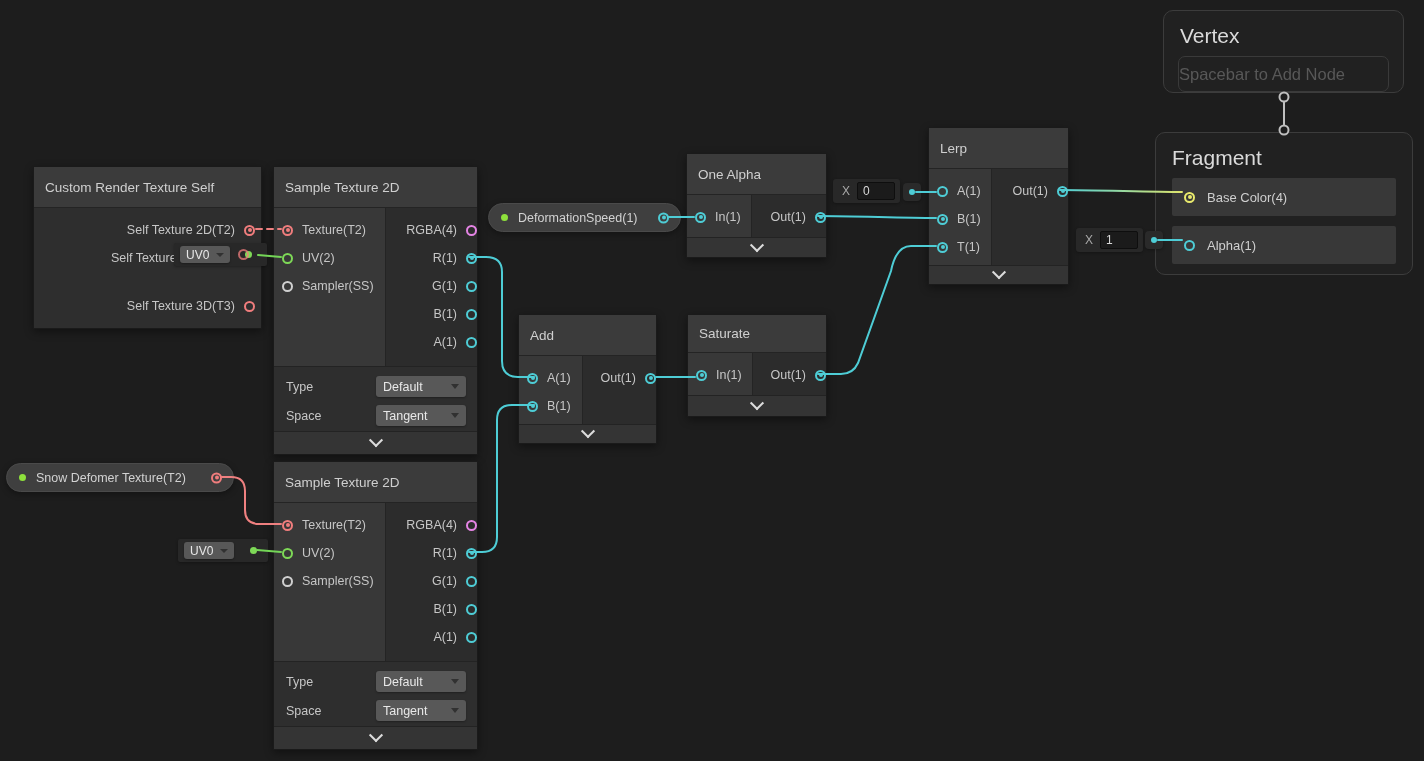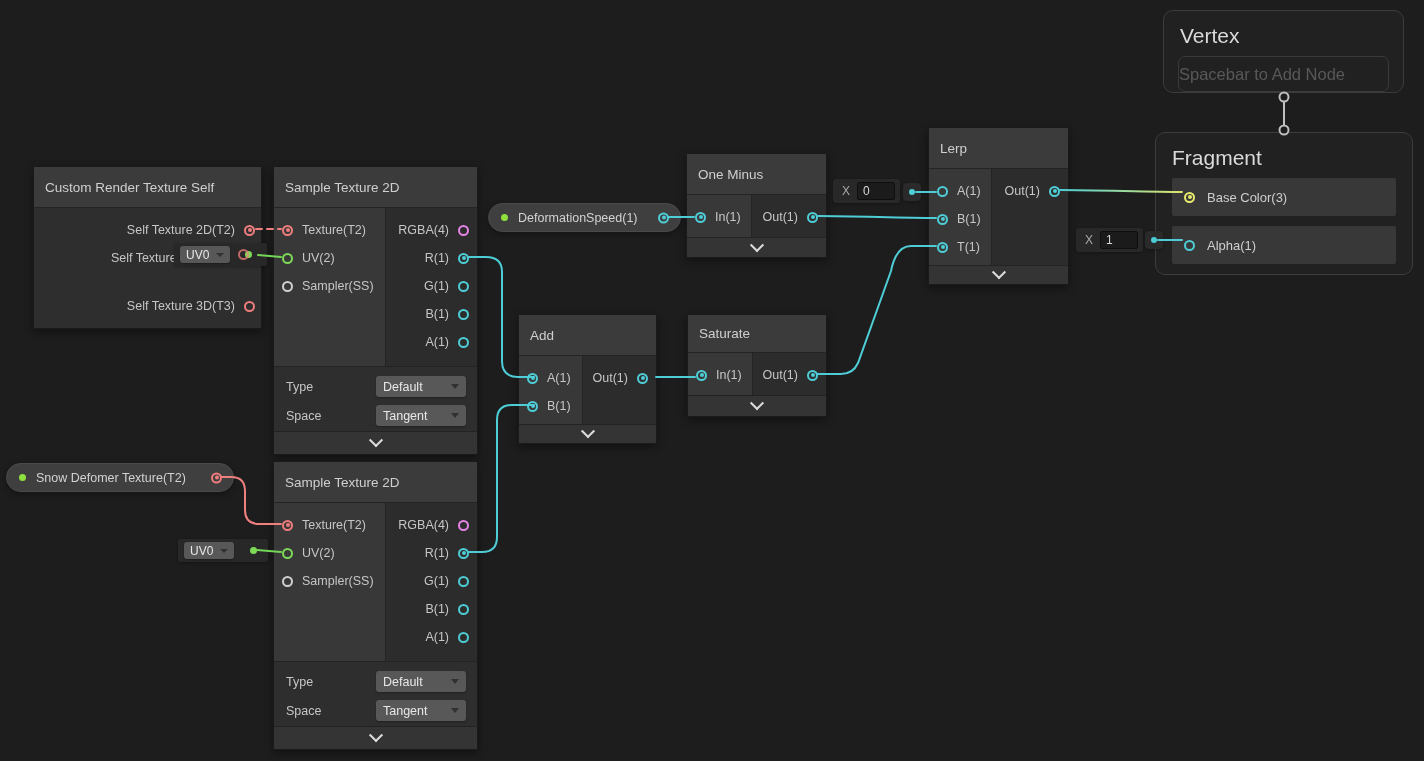--- a/index.html
+++ b/index.html
@@ -17,21 +17,21 @@
   .ntitle{
     height:41px;background:#3b3b3b;border-bottom:1px solid #242424;
     display:flex;align-items:center;padding-left:11px;
     color:#cfcfcf;font-size:13.5px;box-sizing:border-box;
   }
   .ntitle.h38{height:38px;}
   .nbody{display:flex;align-items:stretch;}
   .col-in{background:#383838;border-right:1px solid #242424;padding:8px 0;box-sizing:border-box;}
   .col-out{background:#2c2c2c;padding:8px 0;box-sizing:border-box;flex:1;}
   .prow{height:28px;display:flex;align-items:center;gap:9px;padding-left:8px;text-align:center;}
-  .prow.out{justify-content:flex-end;padding-left:0;padding-right:8px;}
+  .prow.out{justify-content:flex-end;padding-left:0;}
   .plabel{color:#c6c6c6;font-size:12.5px;white-space:nowrap;}
   .controls{background:#2e2e2e;border-top:1px solid #232323;padding:5px 0;box-sizing:border-box;position:relative;}
   .crow{height:29px;display:flex;align-items:center;justify-content:space-between;padding:0 11px 0 12px;}
   .clabel{color:#c6c6c6;font-size:12.5px;}
   .nfooter{background:#343434;border-top:1px solid #232323;display:flex;align-items:center;justify-content:center;}
   .chev{display:inline-block;width:8px;height:8px;border-right:2px solid #dcdcdc;border-bottom:2px solid #dcdcdc;transform:rotate(45deg) translate(-2px,-2px);}
   
   .port{width:11px;height:11px;border-radius:50%;box-sizing:border-box;border:2px solid #999;position:relative;flex:0 0 auto;background:transparent;}
   .port.conn::after{content:'';position:absolute;inset:1.5px;border-radius:50%;}
   .p-cyan{border-color:#4ecdd6;}  .p-cyan.conn::after{background:#4ecdd6;}
@@ -261,21 +261,21 @@
           <span class="port p-cyan conn"></span>
         </div>
     </div>
   </div>
   <div class="nfooter" style="height:20px;">
       <span class="chev"></span>
     </div>
 </div>
 
 <div class="node" style="left:686px;top:153px;width:141px;">
-  <div class="ntitle">One Minus</div>
+  <div class="ntitle">One Alpha</div>
   <div class="nbody" style="height:42px;">
     <div class="col-in" style="width:65px;">
       <div class="prow">
           <span class="port p-cyan conn"></span>
           <span class="plabel">In(1)</span>
         </div>
     </div>
     <div class="col-out">
       <div class="prow out">
           <span class="plabel">Out(1)</span>
@@ -331,21 +331,21 @@
 
 <div class="master" style="left:1163px;top:10px;width:241px;height:83px;">
   <div class="mtitle">Vertex</div>
   <div class="mplacehold">Spacebar to Add Node</div>
 </div>
 
 <div class="master" style="left:1155px;top:132px;width:258px;height:143px;">
   <div class="mtitle">Fragment</div>
   <div class="mrow">
     <span class="port p-yellow conn"></span>
-    <span class="mlabel">Base Color(3)</span>
+    <span class="mlabel">Base Color(4)</span>
   </div>
   <div class="mrow">
     <span class="port p-cyan"></span>
     <span class="mlabel">Alpha(1)</span>
   </div>
 </div>
 
 <div class="uvpanel widgets" style="left:174px;top:243px;width:93px;">
   <div class="dd small" style="width:50px;">
       <span>UV0</span>

